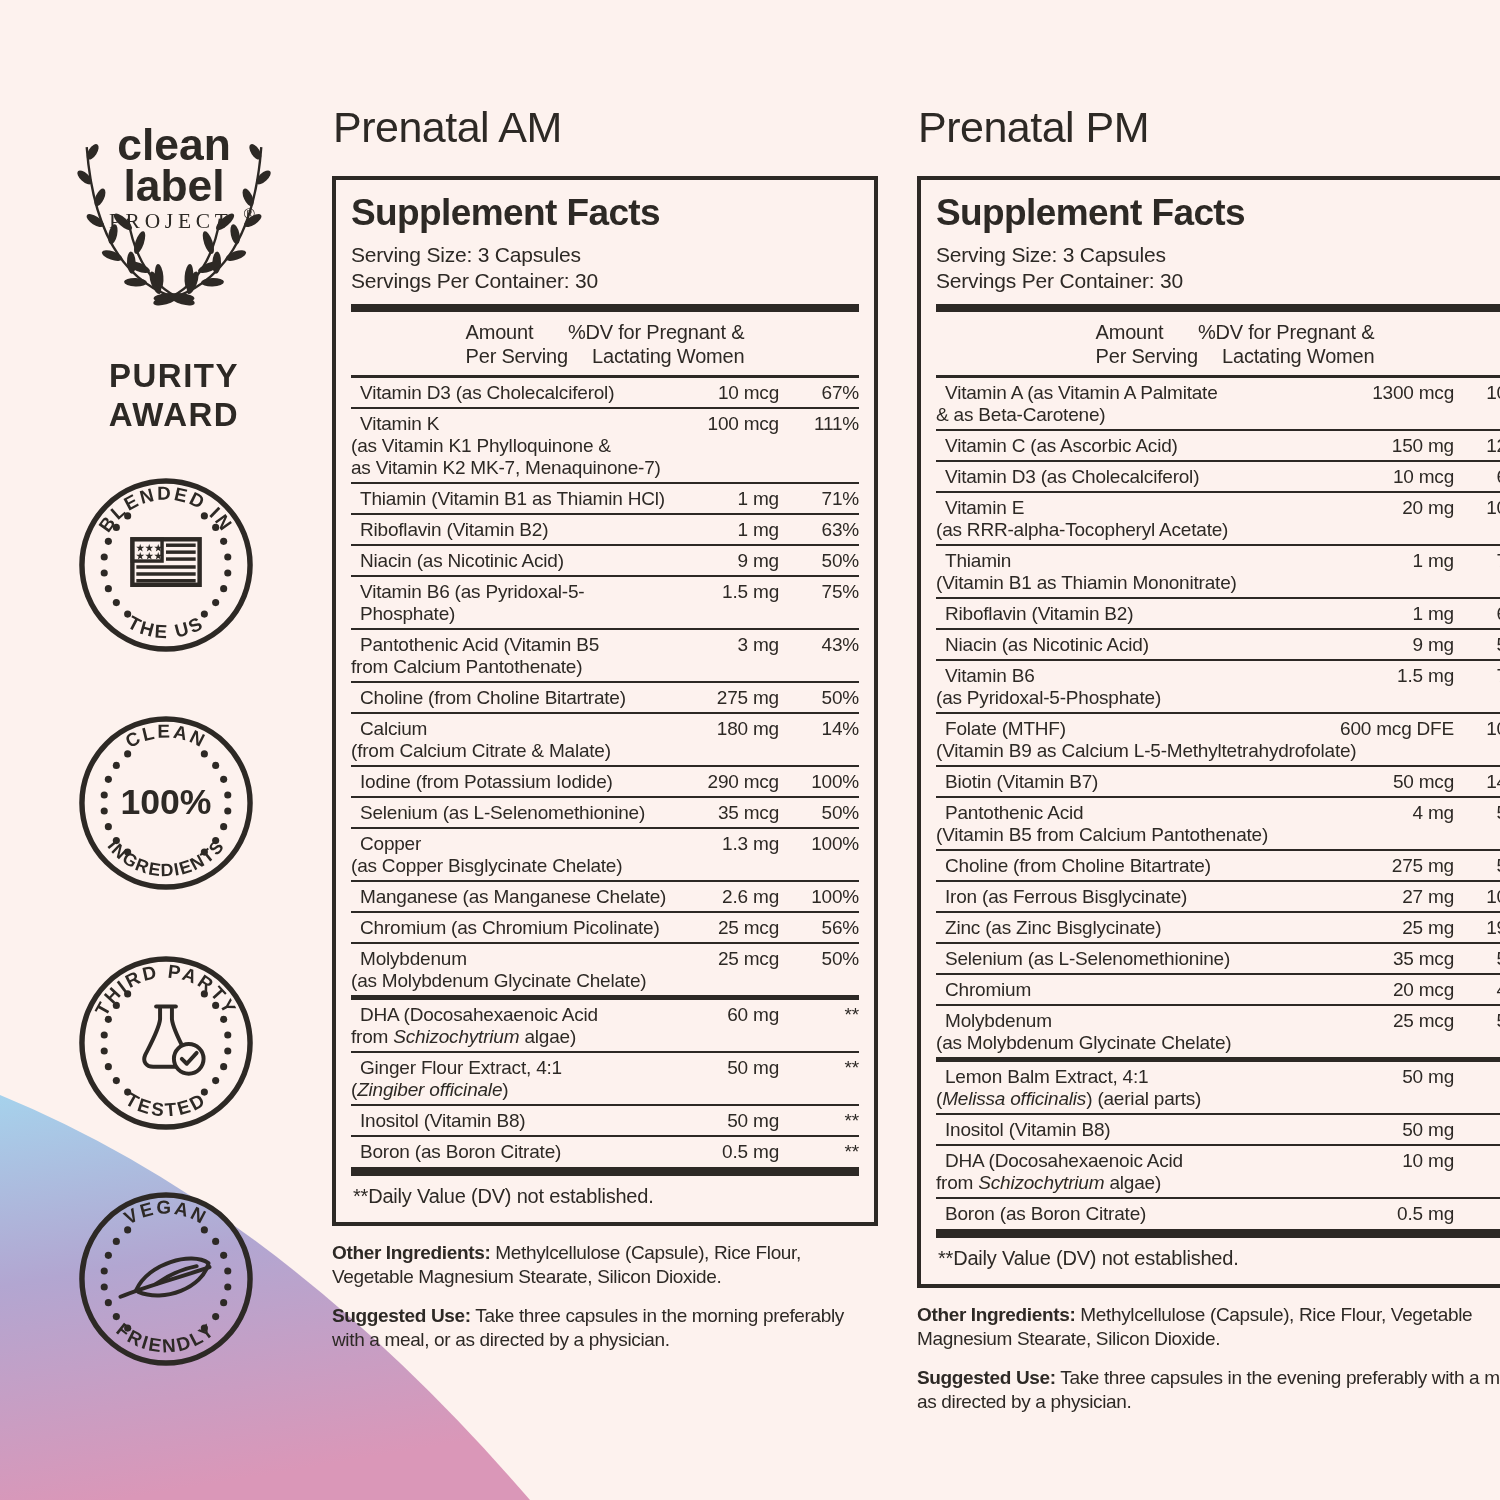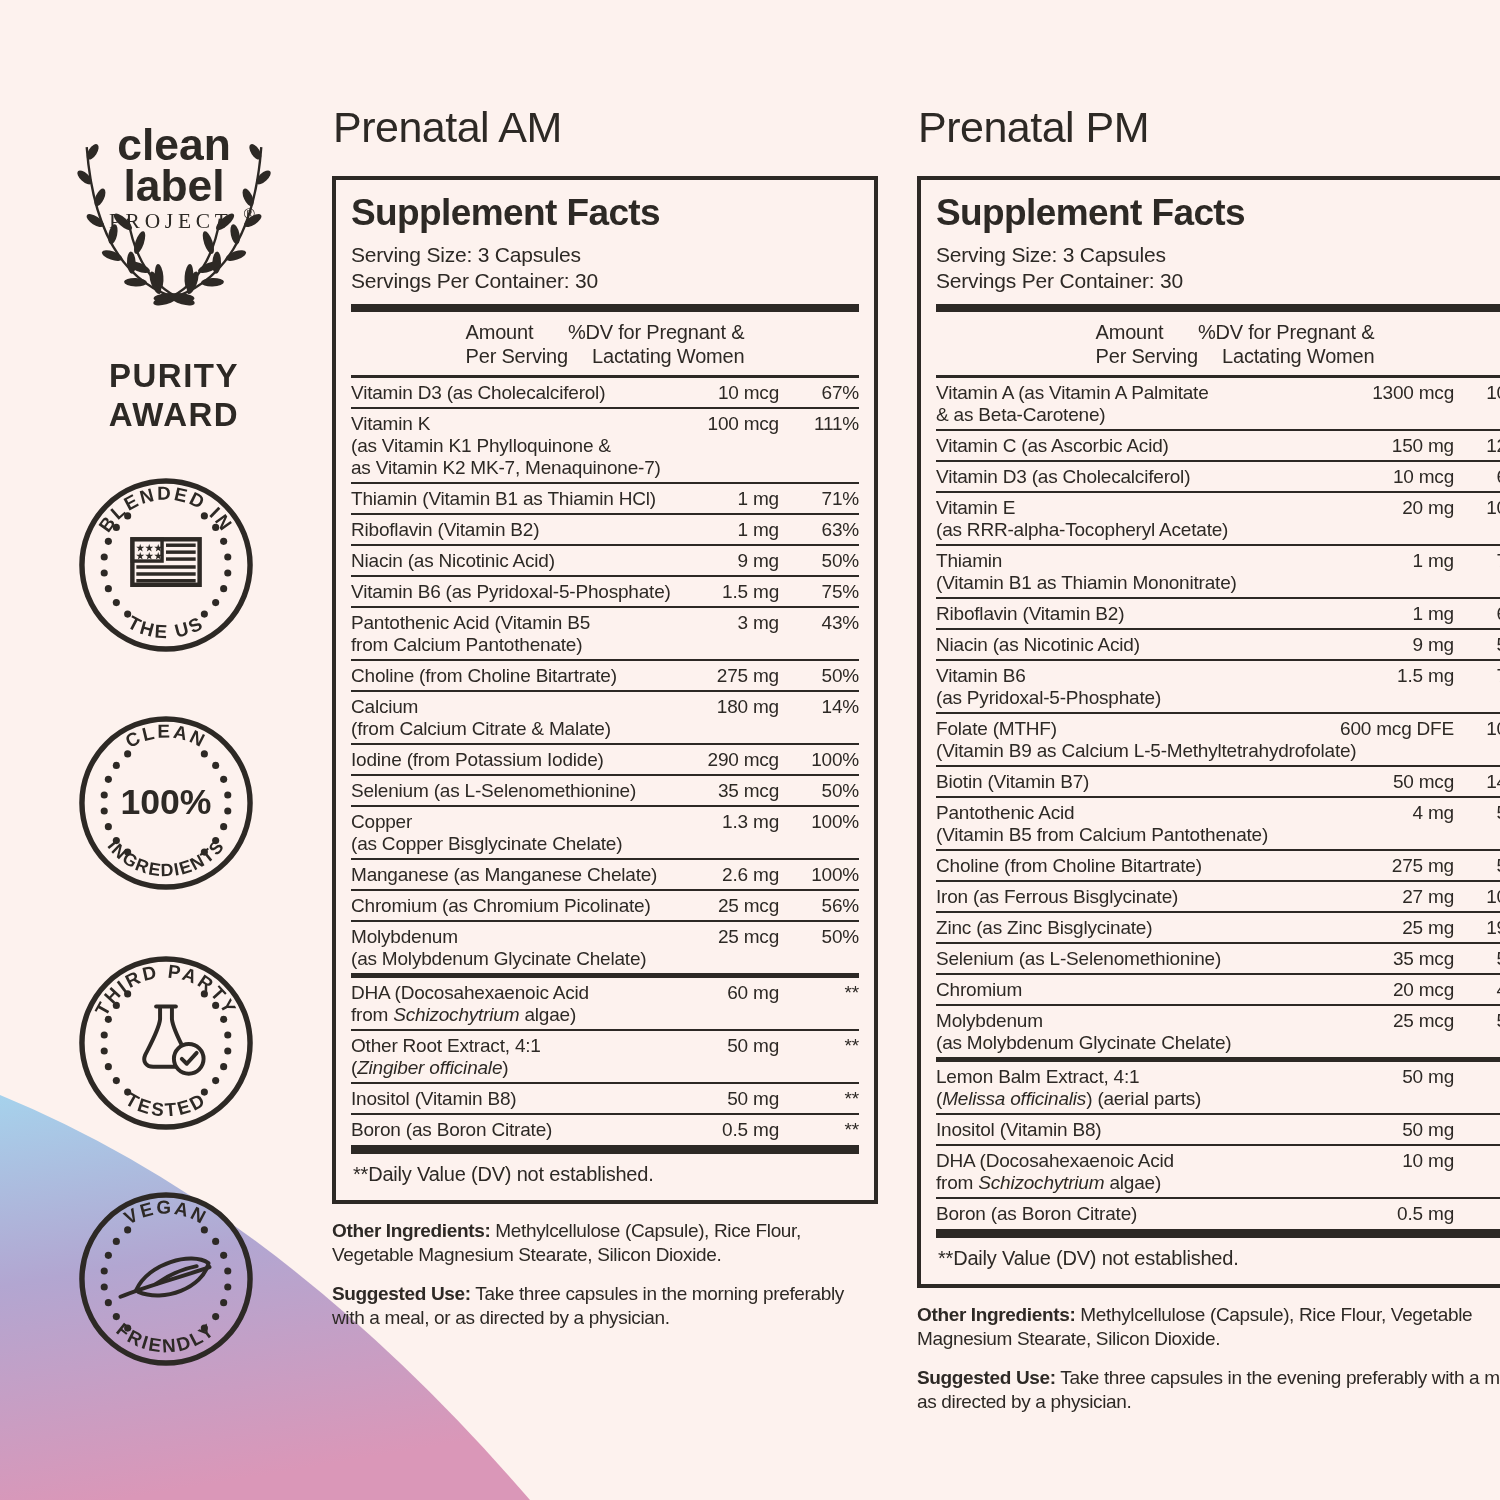--- a/index.html
+++ b/index.html
@@ -26,21 +26,21 @@
   .facts-panel{border:4px solid #2d2925;padding:12px 15px 10px;}
   .facts-title{font-size:37px;font-weight:700;letter-spacing:-0.6px;margin:2px 0 9px;line-height:1.05;}
   .serving{font-size:21px;line-height:26px;letter-spacing:-0.2px;}
   .bar{height:8px;background:#2d2925;margin-top:10px;}
   .cols-header{display:flex;justify-content:center;padding:8px 0 7px;
                border-bottom:3px solid #2d2925;font-size:20px;line-height:24px;letter-spacing:-0.2px;}
   .cols-header .right{text-align:right;}
   .row{padding:4px 0 3px;border-top:2px solid #2d2925;font-size:19px;line-height:22px;letter-spacing:-0.2px;}
   .rows .row:first-child{border-top:none;}
   .row.thick{border-top:5px solid #2d2925;}
-  .l1{display:flex;align-items:baseline;}
+  .l1{display:flex;align-items:baseline;margin-left:9px;}
   .nm{flex:1;padding-right:4px;}
   .amt{text-align:right;white-space:nowrap;min-width:96px;}
   .dv{width:80px;text-align:right;white-space:nowrap;}
   .cont{width:100%;}
   .footnote{border-top:9px solid #2d2925;margin-top:1px;padding:9px 0 4px 2px;font-size:20px;letter-spacing:-0.2px;}
   .para{font-size:19px;line-height:24px;letter-spacing:-0.35px;margin:15px 0 0;}
   .para b{letter-spacing:-0.35px;}
   i{font-style:italic;}
 </style>
 </head>
@@ -382,21 +382,21 @@
         <div class="row thick">
           <div class="l1">
             <span class="nm">DHA (Docosahexaenoic Acid</span>
             <span class="amt">60 mg</span>
             <span class="dv">**</span>
           </div>
           <div class="cont"><span>from </span><i>Schizochytrium</i><span> algae)</span></div>
         </div>
         <div class="row">
           <div class="l1">
-            <span class="nm">Other Root Extract, 4:1</span>
+            <span class="nm">Ginger Flour Extract, 4:1</span>
             <span class="amt">50 mg</span>
             <span class="dv">**</span>
           </div>
           <div class="cont"><span>(</span><i>Zingiber officinale</i><span>)</span></div>
         </div>
         <div class="row">
           <div class="l1">
             <span class="nm">Inositol (Vitamin B8)</span>
             <span class="amt">50 mg</span>
             <span class="dv">**</span>

